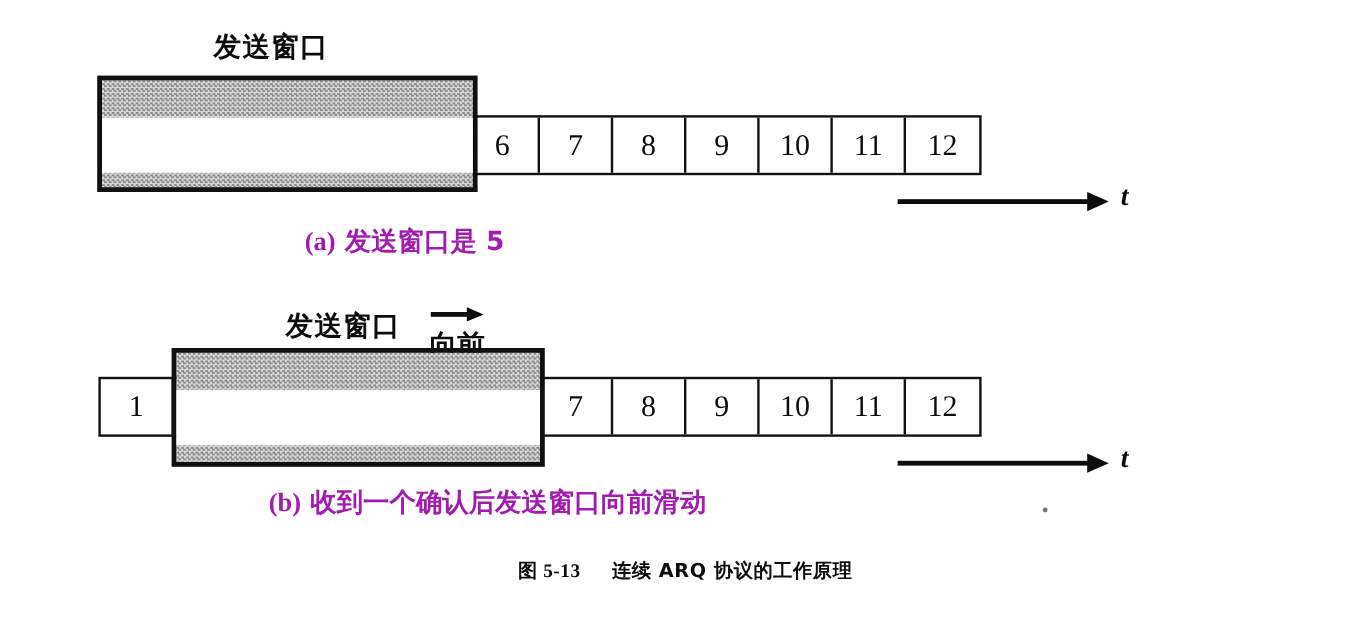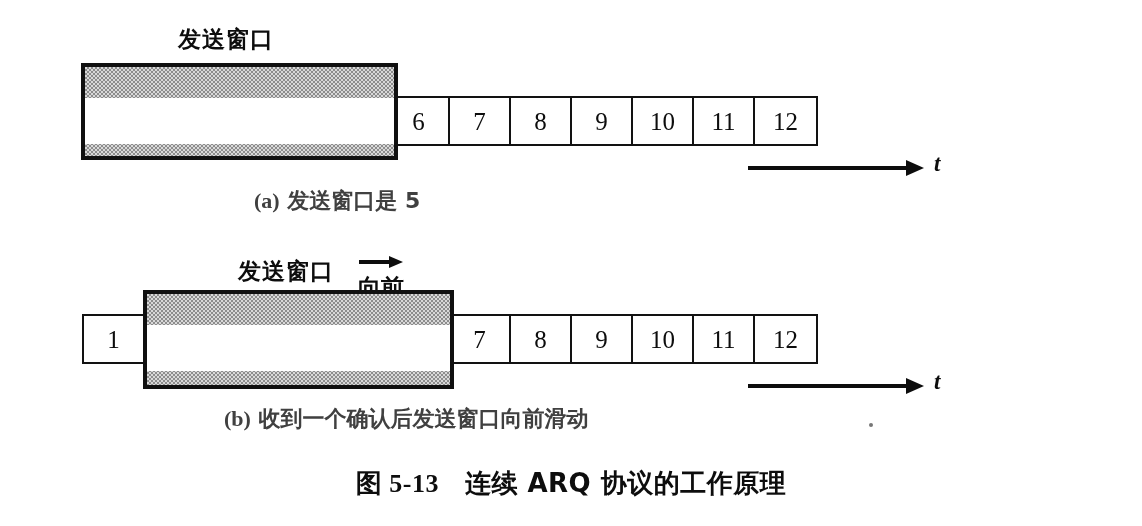--- a/index.html
+++ b/index.html
@@ -144,34 +144,34 @@
     color: #0d0d0d;
   }
 
   
   .subcaption {
     position: absolute;
     font-family: "DejaVu Sans", "Liberation Sans", sans-serif;
     font-size: 22px;
     font-weight: 600;
     white-space: nowrap;
-    color: #404040;
+    color: #a21caf;
   }
   .subcaption .tag {
     font-family: "Liberation Serif", "DejaVu Serif", serif;
     font-weight: 700;
   }
 
   
   .figure-title {
     position: absolute;
     width: 100%;
     text-align: center;
     font-family: "DejaVu Sans", "Liberation Sans", sans-serif;
-    font-size: 26px;
+    font-size: 16px;
     font-weight: 600;
     letter-spacing: 0.5px;
     white-space: nowrap;
     color: #0d0d0d;
   }
   .figure-title .num {
     font-family: "Liberation Serif", "DejaVu Serif", serif;
     font-weight: 700;
   }
   .figure-title .gap { display: inline-block; width: 26px; }

